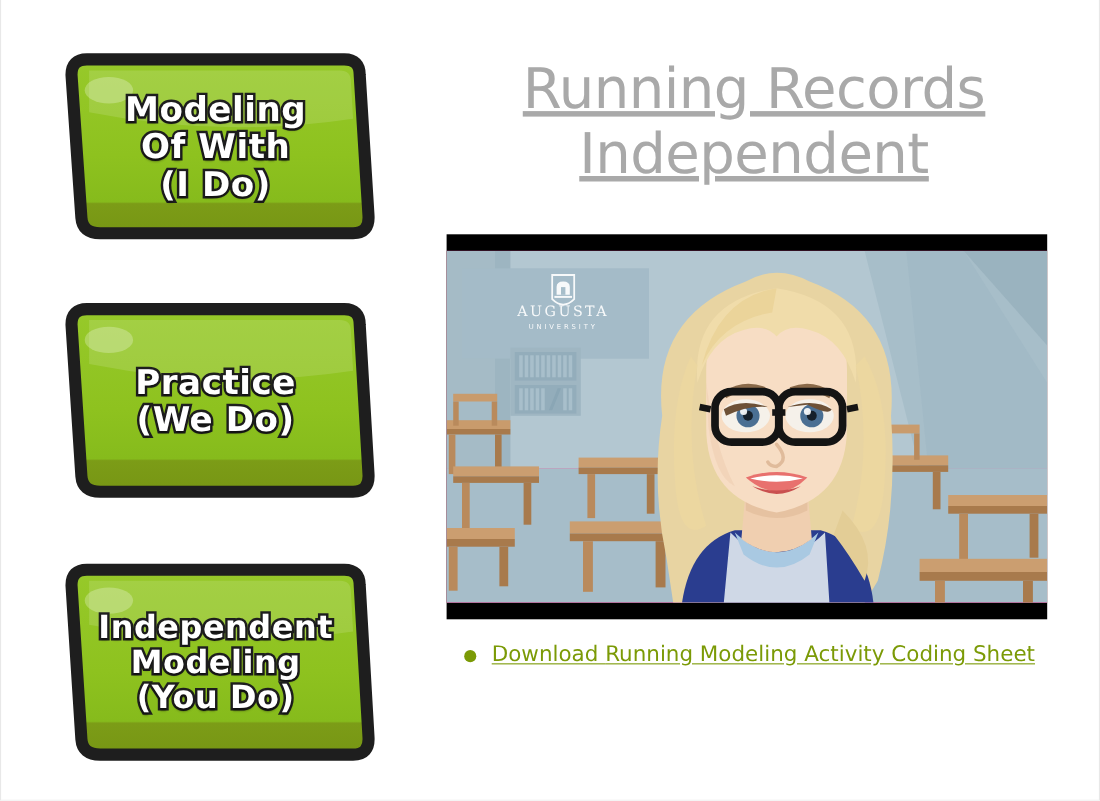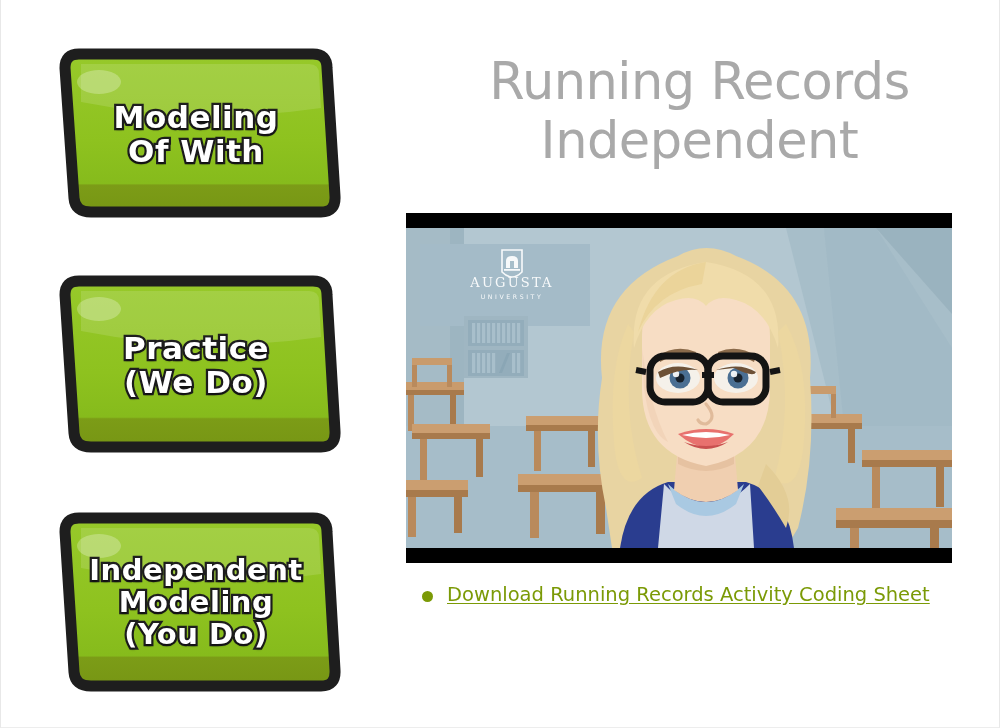--- a/index.html
+++ b/index.html
@@ -77,30 +77,31 @@
   .content {
     position: absolute;
     left: 395px;
     top: 0;
     width: 605px;
     height: 728px;
   }
 
   .page-title {
     position: absolute;
-    left: 21px;
+    left: 7px;
     top: 52px;
     width: 565px;
     text-align: center;
     color: #a9a9a9;
     font-family: "DejaVu Sans", sans-serif;
     font-weight: 400;
     font-size: 51px;
     line-height: 1.16;
     letter-spacing: -0.5px;
+    text-decoration: underline;
   }
 
   
   .video-player {
     position: absolute;
     left: 10px;
     top: 213px;
     width: 546px;
     height: 350px;
     background: #000000;
@@ -171,20 +172,21 @@
             <stop offset="100%" stop-color="#779614"></stop>
           </linearGradient>
         </defs>
         <path d="M14,20 Q14,6 28,6 L262,6 Q276,6 276,20 L284,148 Q285,164 270,164 L40,164 Q24,164 23,150 Z" fill="url(#g1)" stroke="#1e1e1e" stroke-width="11" stroke-linejoin="round"></path>
         <path d="M30,16 L258,16 Q268,16 268,26 L270,60 Q150,78 30,54 Z" fill="#ffffff" opacity="0.13"></path>
         <ellipse cx="48" cy="34" rx="22" ry="12" fill="#ffffff" opacity="0.26"></ellipse>
       </svg>
       <div class="banner-text">
         <div class="banner-line">Modeling</div>
         <div class="banner-line">Of With</div>
+        <div class="banner-line">(I Do)</div>
       </div>
     </div>
 
     <div class="banner banner-2">
       <svg viewBox="0 0 290 180" preserveAspectRatio="none">
         <defs>
           <linearGradient id="g2" x1="0" y1="0" x2="0" y2="1">
             <stop offset="0%" stop-color="#97c92a"></stop>
             <stop offset="55%" stop-color="#8ec21f"></stop>
             <stop offset="82%" stop-color="#86bb1c"></stop>
@@ -405,18 +407,18 @@
             <path d="M276,207 Q300,201 324,207 Q300,213 276,207 Z" fill="#ffffff"></path>
             <path d="M278,214 Q300,228 322,214 Q300,222 278,214 Z" fill="#c9504f"></path>
           </g>
         </svg>
       </div>
     </div>
 
     <ul class="link-list">
       <li class="link-item">
         <span class="bullet"></span>
-        <a class="doc-link"><span>Download </span><span>Running Records Activity Coding Sheet</span></a>
+        <a class="doc-link"><span>Download </span><span>Running Modeling Activity Coding Sheet</span></a>
       </li>
     </ul>
 
   </div>
 </div>
 
 </body></html>

